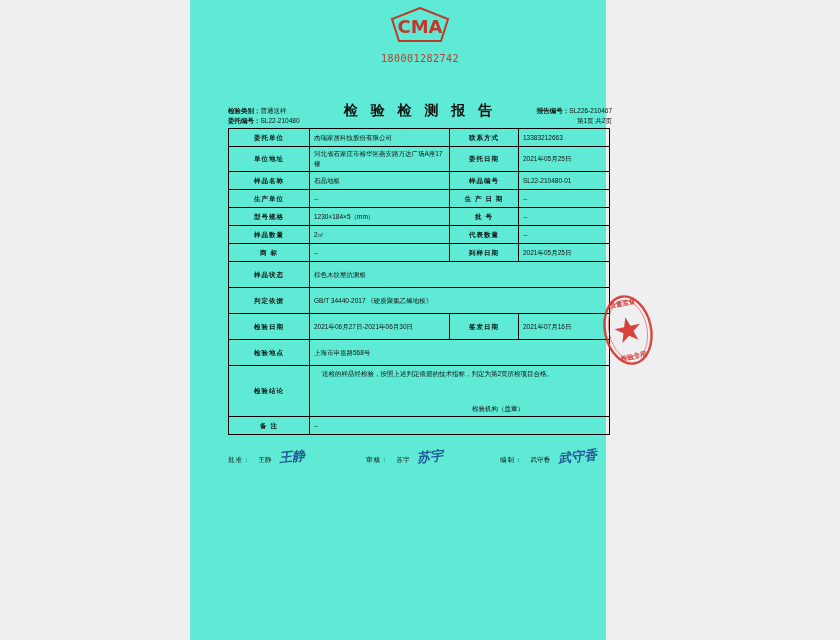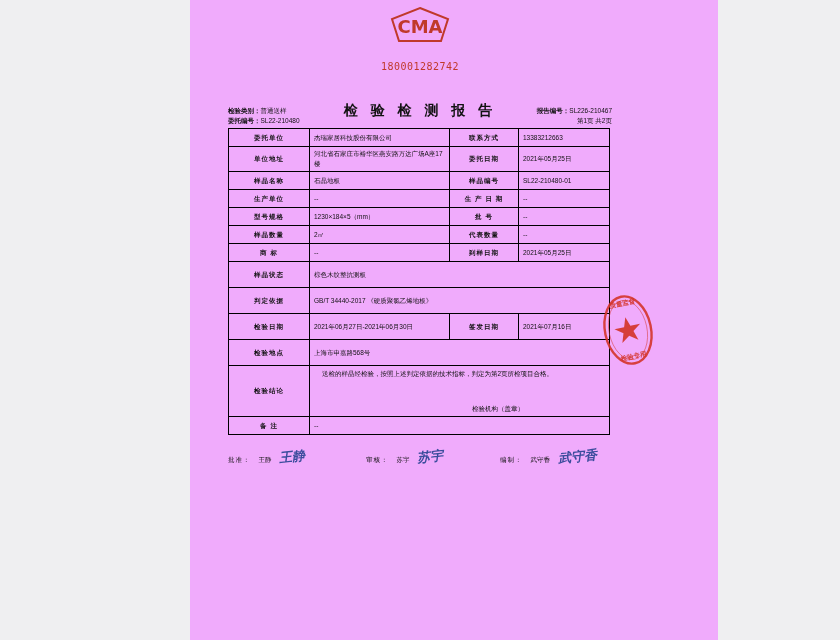--- a/index.html
+++ b/index.html
@@ -4,33 +4,33 @@
 <style>
   html,body{margin:0;padding:0;}
   body{
     width:840px;height:640px;
     background:#efeff1;
     font-family:"Liberation Sans","DejaVu Sans",sans-serif;
     position:relative;
     overflow:hidden;
   }
   .page{
-    position:absolute;left:190px;top:0;width:528px;height:640px;
-    background:#f0abfc;
+    position:absolute;left:190px;top:0;width:416px;height:640px;
+    background:#5eead4;
   }
   
   .cma-wrap{
     position:absolute;left:0;top:6px;width:460px;text-align:center;
   }
   .cma-logo{
     display:inline-block;position:relative;width:62px;height:38px;
   }
   .cma-logo svg{display:block;}
   .cma-code{
-    color:#c0392b;font-size:10px;letter-spacing:.5px;margin-top:13px;
+    color:#c0392b;font-size:10px;letter-spacing:.5px;margin-top:5px;
     font-family:"DejaVu Sans Mono","Liberation Mono",monospace;
   }
   .title1{
     position:absolute;left:0;top:60px;width:460px;text-align:center;
     font-size:15px;font-weight:bold;color:#111;letter-spacing:.5px;
     font-family:"DejaVu Sans","Liberation Sans",sans-serif;
   }
   .title2{
     position:absolute;left:0;top:82px;width:460px;text-align:center;
     font-size:14px;font-weight:bold;color:#111;letter-spacing:4px;

